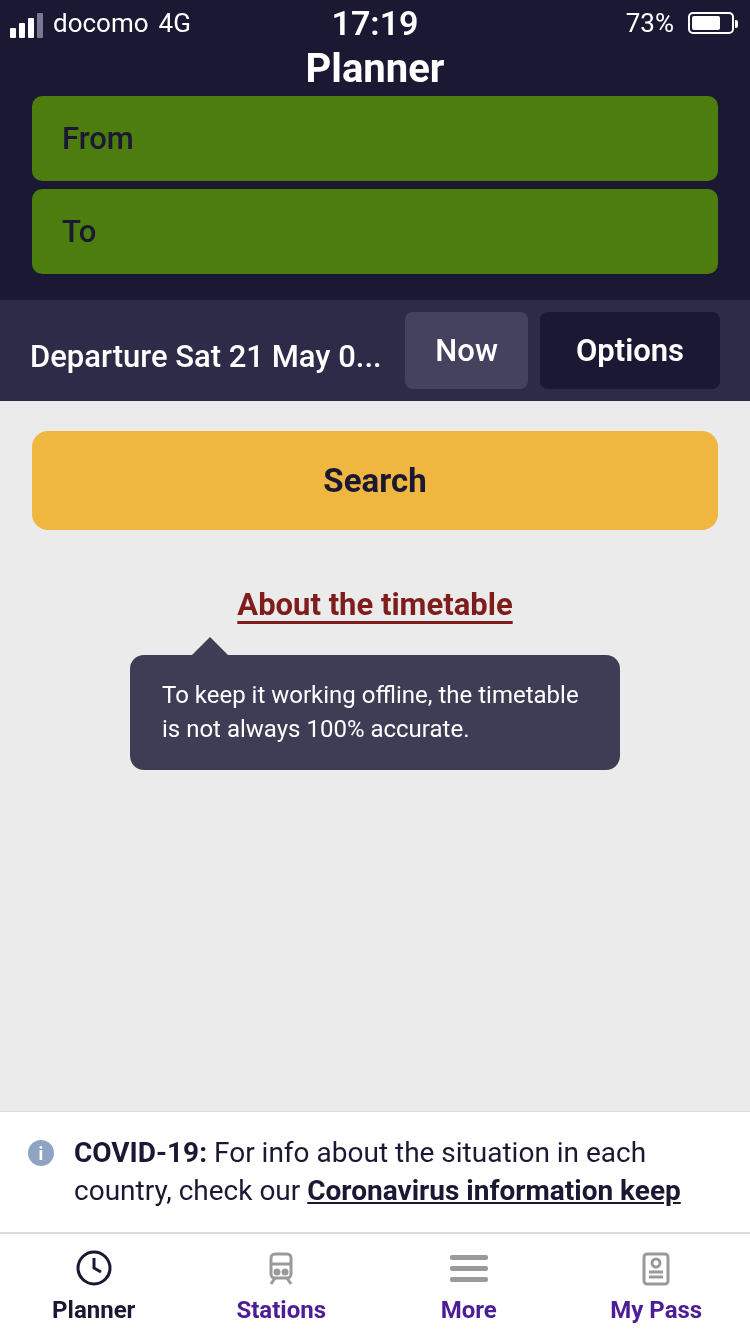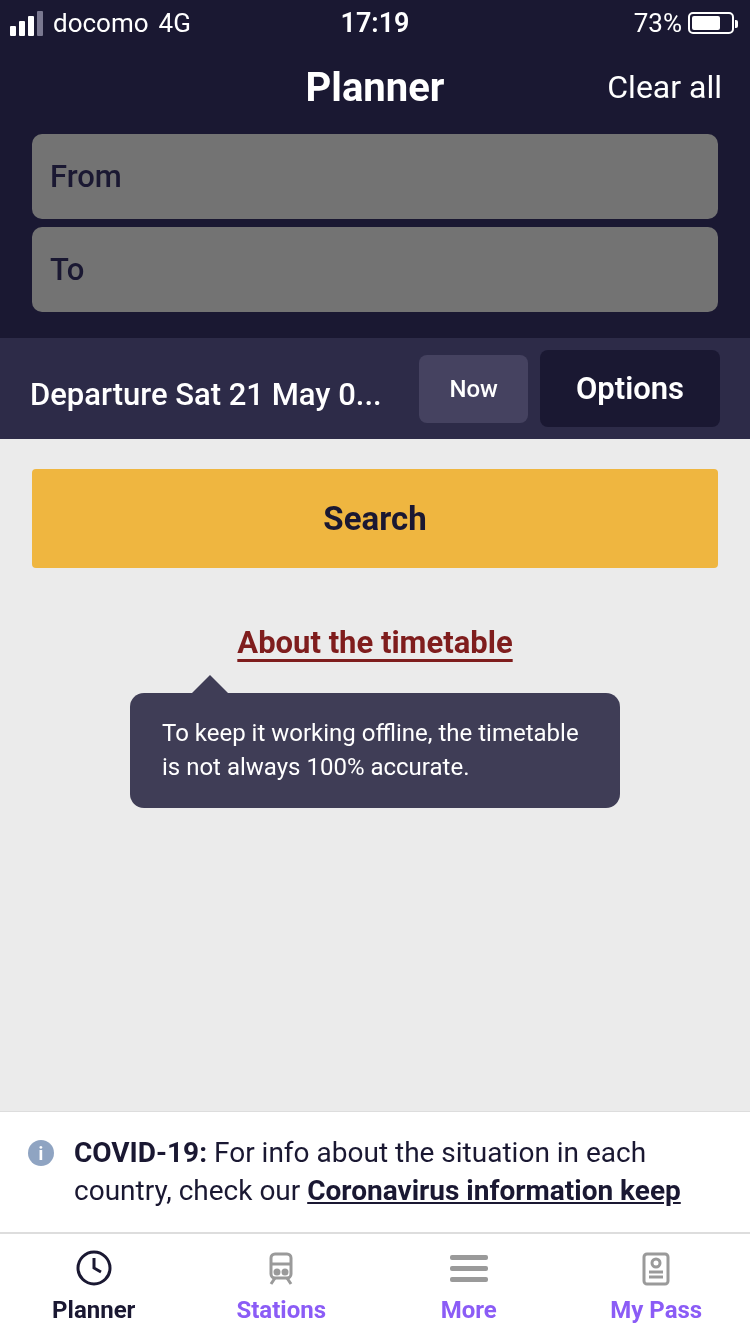--- a/index.html
+++ b/index.html
@@ -1,63 +1,63 @@
 <!DOCTYPE html>
 <html><head>
   <meta charset="utf-8">
   <style>
     * { margin: 0; padding: 0; box-sizing: border-box; font-family: -apple-system, BlinkMacSystemFont, "Segoe UI", Roboto, sans-serif; }
     body { width: 750px; height: 1334px; background: #EBEBEB; display: flex; flex-direction: column; position: relative; overflow: hidden; }
     
     .dark-header { background: #1A1832; color: #fff; }
     
     .status-bar { display: flex; align-items: center; justify-content: space-between; padding: 8px 16px 6px 10px; font-size: 26px; }
-    .status-left { display: flex; align-items: center; gap: 10px; }
+    .status-left { display: flex; align-items: flex-end; gap: 10px; }
     .signal-bars { display: flex; align-items: flex-end; gap: 3px; }
     .signal-bars span { width: 6px; background: #fff; border-radius: 1px; }
     .signal-bars span:nth-child(1){height:10px;}
     .signal-bars span:nth-child(2){height:15px;}
     .signal-bars span:nth-child(3){height:20px;}
     .signal-bars span:nth-child(4){height:25px;background:#7a7890;}
-    .status-center { font-size: 27px; font-weight: 600; position: absolute; left:50%; transform:translateX(-50%);}
-    .status-right { display: flex; align-items: center; gap: 6px; }
+    .status-center { font-size: 34px; font-weight: 600; position: absolute; left:50%; transform:translateX(-50%);}
+    .status-right { display: flex; align-items: center; gap: 14px; }
     .battery { width: 46px; height: 22px; border: 2px solid #fff; border-radius: 5px; position: relative; padding: 2px; }
     .battery::after { content:''; position:absolute; right:-6px; top:6px; width:3px; height:8px; background:#fff; border-radius:0 2px 2px 0; }
     .battery-fill { background:#fff; height:100%; width:73%; border-radius:2px; }
     
     .nav-row { display:flex; align-items:center; padding: 24px 28px 28px 28px; position:relative; }
     .nav-title { font-size: 40px; font-weight: 700; position:absolute; left:50%; transform:translateX(-50%);}
     .clear-all { margin-left:auto; font-size: 32px; font-weight:400; }
     
     .inputs { padding: 0 32px 26px 32px; display:flex; flex-direction:column; gap:8px; }
-    .input-field { background:#737373; border-radius:10px; padding: 24px 18px; font-size: 31px; color:#1A1832; font-weight:500; }
+    .input-field { background:#4d7c0f; border-radius:10px; padding: 24px 30px; font-size: 31px; color:#1A1832; font-weight:500; }
     
     .options-row { background:#2D2B48; display:flex; align-items:center; padding:12px 30px 12px 30px; gap:12px; }
     .departure-text { flex:1; font-size:31px; color:#fff; white-space:nowrap; overflow:hidden; text-overflow:ellipsis; font-weight:500;margin-top:12px;}
-    .now-btn { background:#454260; color:#fff; padding:20px 30px; border-radius:8px; font-size:24px; font-weight:500;}
+    .now-btn { background:#454260; color:#fff; padding:20px 30px; border-radius:8px; font-size:31px; font-weight:500;}
     .options-btn { background:#1A1832; color:#fff; padding:20px 36px; border-radius:8px; font-size:31px; font-weight:600;}
     
     .content { flex:1; padding: 30px 32px 0 32px; display:flex; flex-direction:column; align-items:center; }
-    .search-btn { width:100%; background:#EFB640; color:#1A1832; font-size:33px; font-weight:700; padding:30px; border-radius:4px; text-align:center; }
+    .search-btn { width:100%; background:#EFB640; color:#1A1832; font-size:33px; font-weight:700; padding:30px; border-radius:16px; text-align:center; }
     
     .about-link { margin-top:56px; font-size:31px; font-weight:700; color:#7f1d1d; text-decoration:underline; text-underline-offset:6px; }
     
     .tooltip-wrap { position:relative; margin-top:32px; }
     .tooltip { background:#3F3D56; color:#fff; font-size:24px; padding:24px 32px; border-radius:14px; line-height:1.4; max-width:490px; }
     .tooltip::before { content:''; position:absolute; top:-18px; left:60px; border-left:20px solid transparent; border-right:20px solid transparent; border-bottom:20px solid #3F3D56; }
     
     .covid-banner { background:#fff; border-top:1px solid #ddd; border-bottom:1px solid #ddd; padding:22px 28px; display:flex; gap:20px; align-items:flex-start; }
     .info-icon { width:26px; height:26px; background:#8FA4C2; border-radius:50%; display:flex; align-items:center; justify-content:center; color:#fff; font-size:18px; font-weight:700; flex-shrink:0; margin-top:6px;}
     .covid-text { font-size:28px; color:#1A1832; line-height:1.35; }
     .covid-text b { font-weight:700; }
     .covid-text u { font-weight:700; text-decoration:underline; }
     
     .tab-bar { background:#fff; border-top:1px solid #ddd; display:flex; padding:14px 0 10px 0; }
     .tab { flex:1; display:flex; flex-direction:column; align-items:center; gap:8px; }
-    .tab-label { font-size:24px; font-weight:700; color:#8b5cf6; }
+    .tab-label { font-size:24px; font-weight:700; color:#4c1d95; }
     .tab.active .tab-label { color:#1A1832; }
     .tab-icon { width:40px; height:40px; display:flex; align-items:center; justify-content:center; }
     .tab-icon svg { stroke:#9A9A9A; fill:none; stroke-width:3;}
     .tab.active .tab-icon svg { stroke:#1A1832; }
     .more-lines { display:flex; flex-direction:column; gap:6px; }
     .more-lines span { width:38px; height:5px; background:#9A9A9A; border-radius:2px;}
   </style>
 </head>
 <body>
 
@@ -77,21 +77,20 @@
     <div class="status-right">
       <span>73%</span>
       <div class="battery">
           <div class="battery-fill"></div>
         </div>
     </div>
   </div>
 
   <div class="nav-row">
     <div class="nav-title">Planner</div>
-    <div class="clear-all">Clear all</div>
   </div>
 
   <div class="inputs">
     <div class="input-field"><span>From</span></div>
     <div class="input-field"><span>To</span></div>
   </div>
 
   <div class="options-row">
     <div class="departure-text">Departure Sat 21 May 0...</div>
     <div class="now-btn">Now</div>

